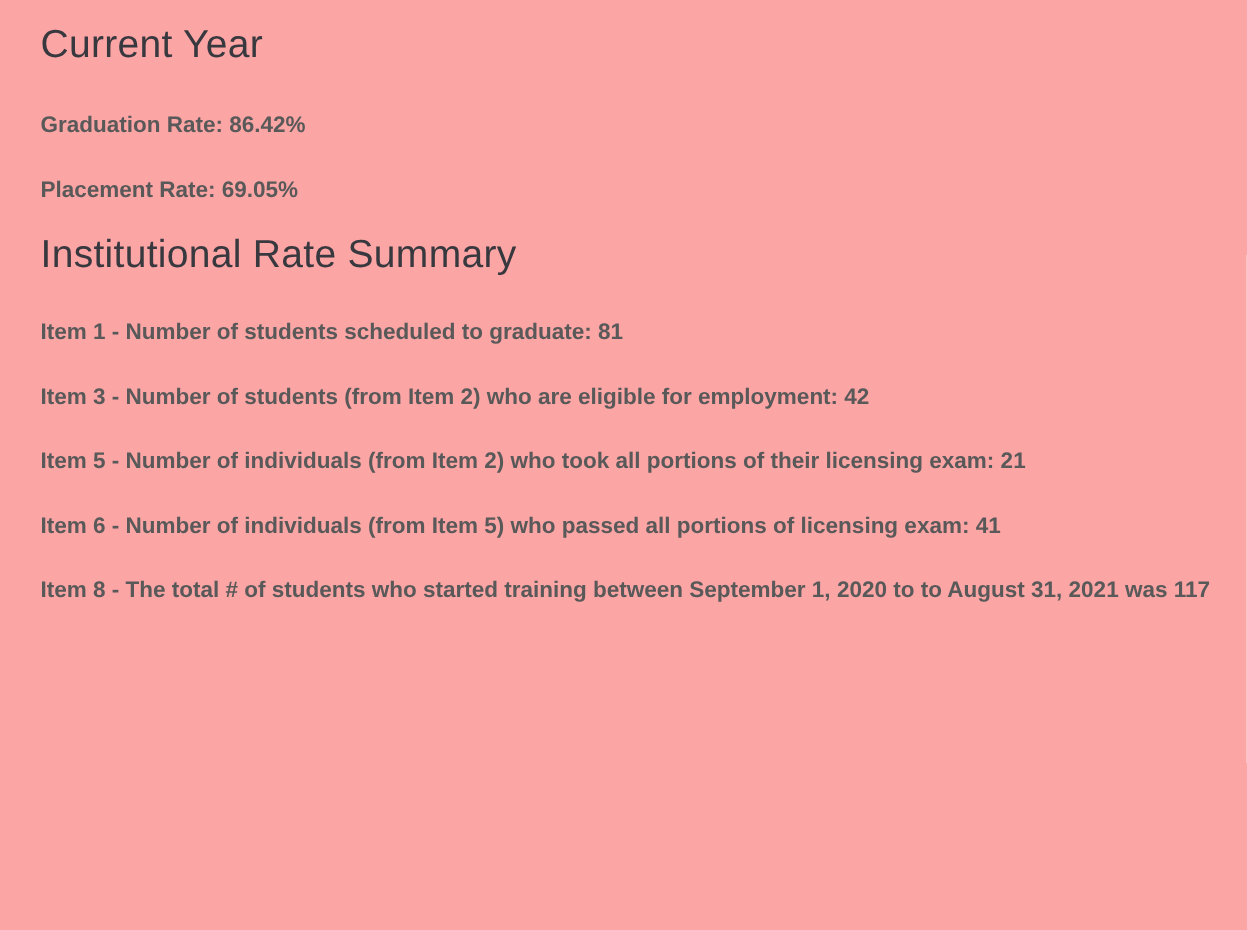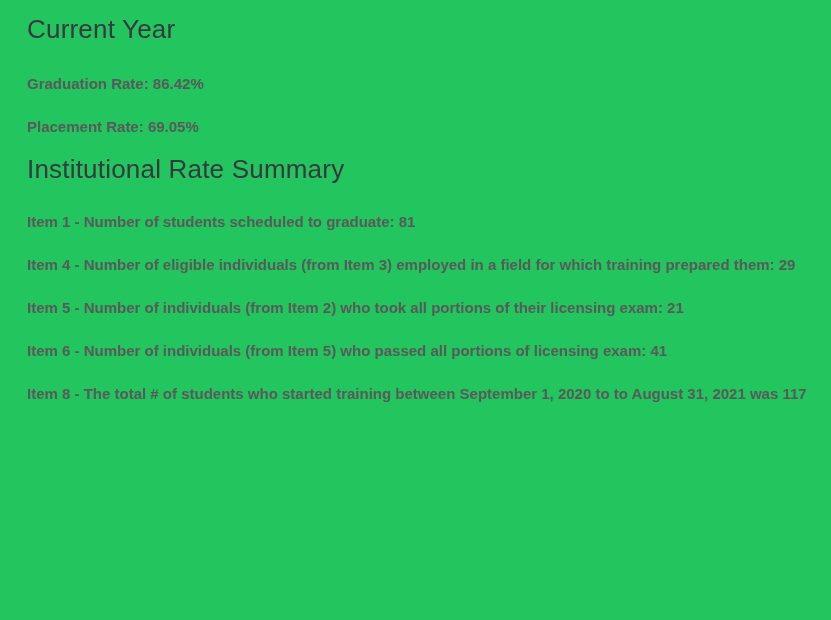--- a/index.html
+++ b/index.html
@@ -10,21 +10,21 @@
   }
   body {
     width: 831px;
     height: 620px;
     overflow: hidden;
     font-family: "Liberation Sans", "DejaVu Sans", sans-serif;
   }
   .page {
     width: 831px;
     height: 620px;
-    background: #22c55e;
+    background: #fca5a5;
     padding: 14px 27px 0 27px;
   }
   .section-heading {
     font-size: 26px;
     line-height: 31px;
     font-weight: 400;
     color: #38383f;
     letter-spacing: 0.2px;
     margin: 0 0 30px 0;
   }
@@ -47,19 +47,19 @@
 
   <section>
     <h1 class="section-heading">Current Year</h1>
     <p class="report-line">Graduation Rate: 86.42%</p>
     <p class="report-line">Placement Rate: 69.05%</p>
   </section>
 
   <section>
     <h1 class="section-heading second">Institutional Rate Summary</h1>
     <p class="report-line">Item 1 - Number of students scheduled to graduate: 81</p>
-    <p class="report-line">Item 4 - Number of eligible individuals (from Item 3) employed in a field for which training prepared them: 29</p>
+    <p class="report-line">Item 3 - Number of students (from Item 2) who are eligible for employment: 42</p>
     <p class="report-line">Item 5 - Number of individuals (from Item 2) who took all portions of their licensing exam: 21</p>
     <p class="report-line">Item 6 - Number of individuals (from Item 5) who passed all portions of licensing exam: 41</p>
     <p class="report-line">Item 8 - The total # of students who started training between September 1, 2020 to to August 31, 2021 was 117</p>
   </section>
 
 </div>
 
 </body></html>

